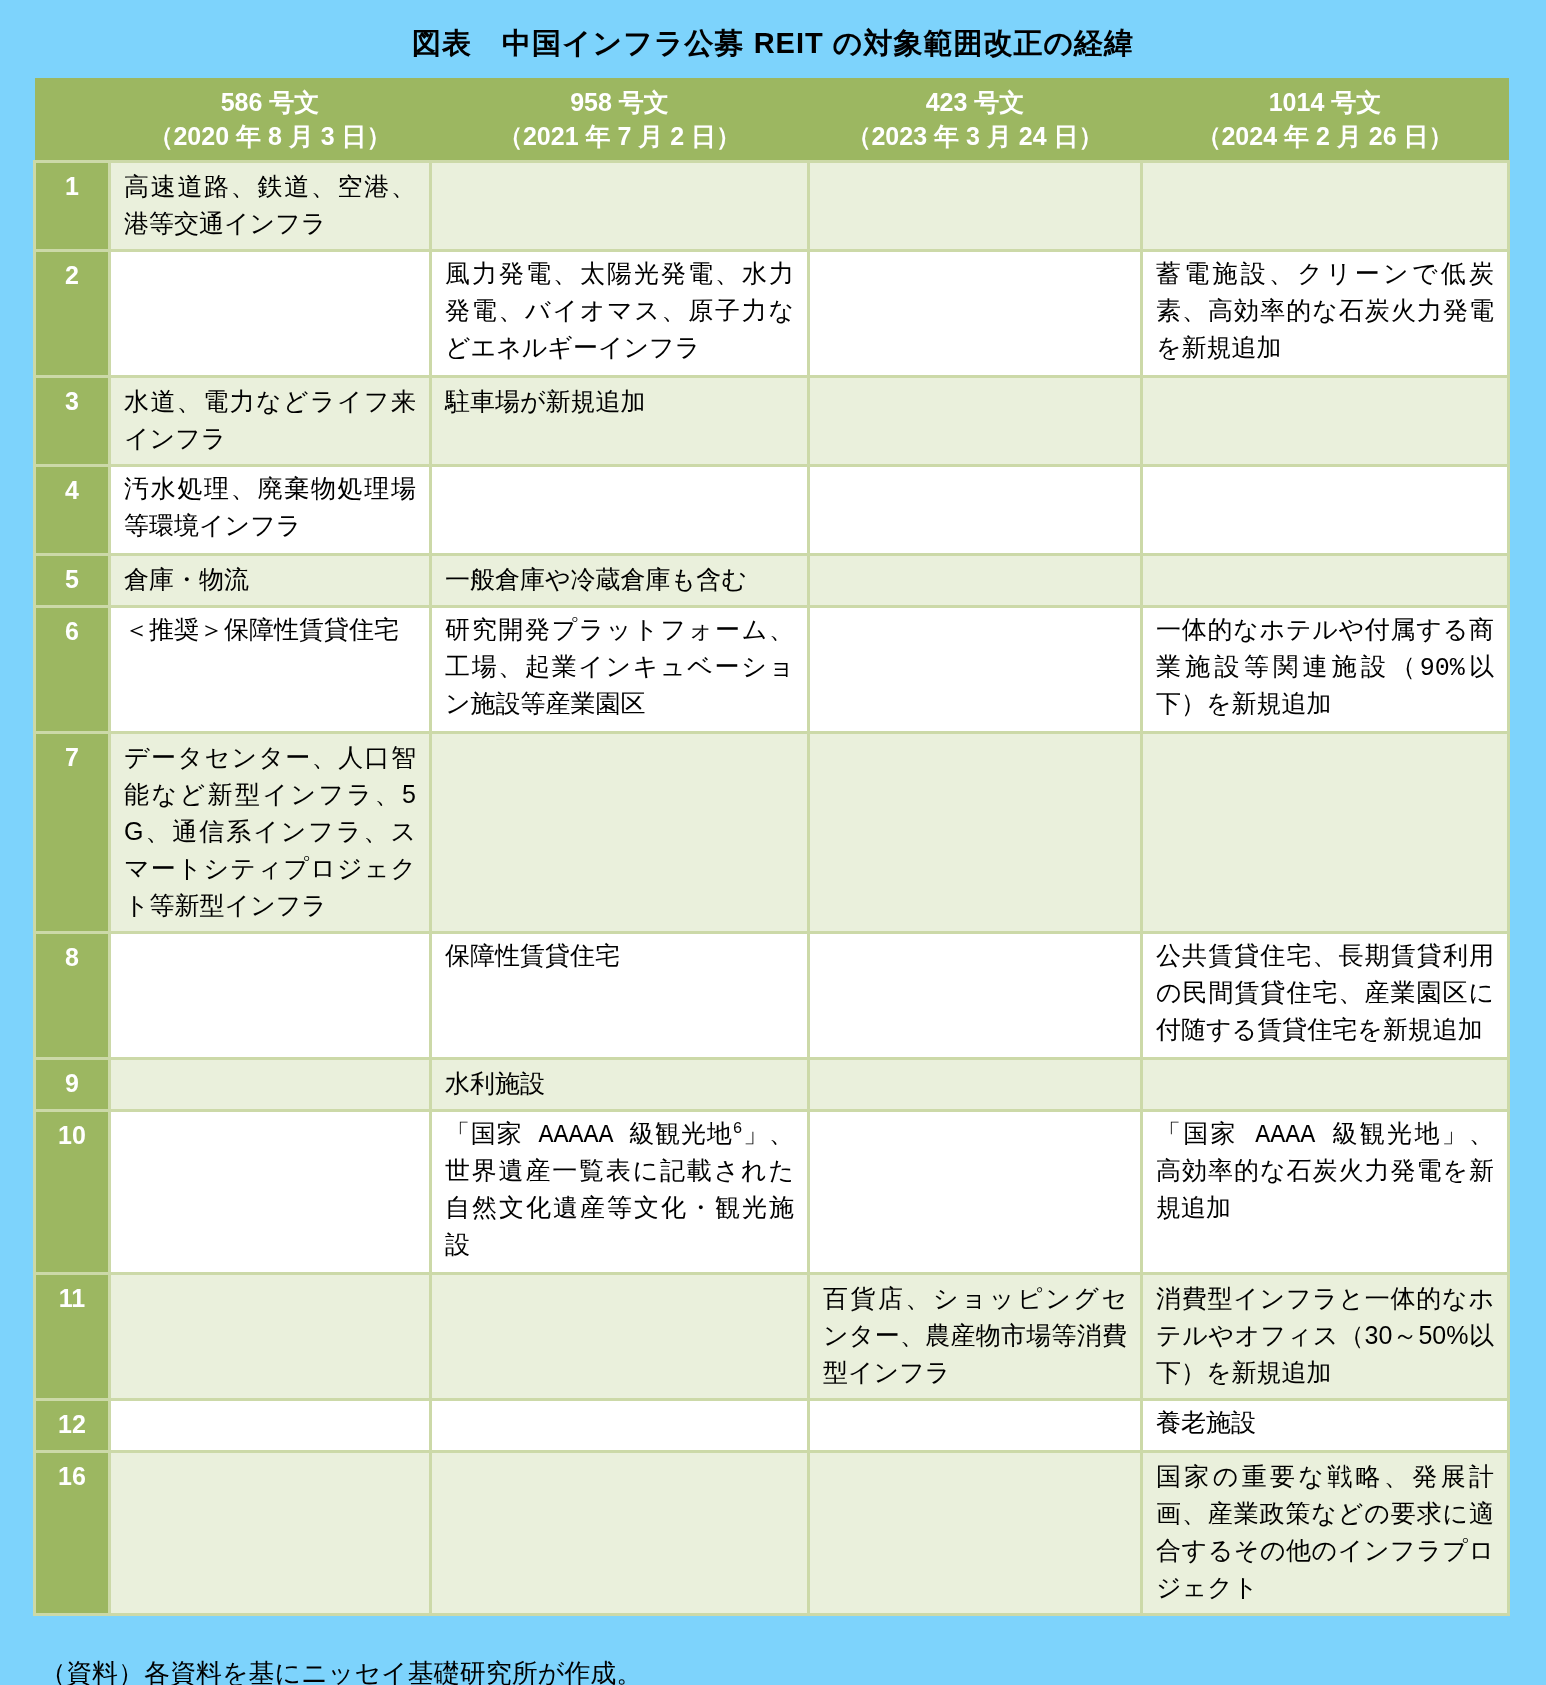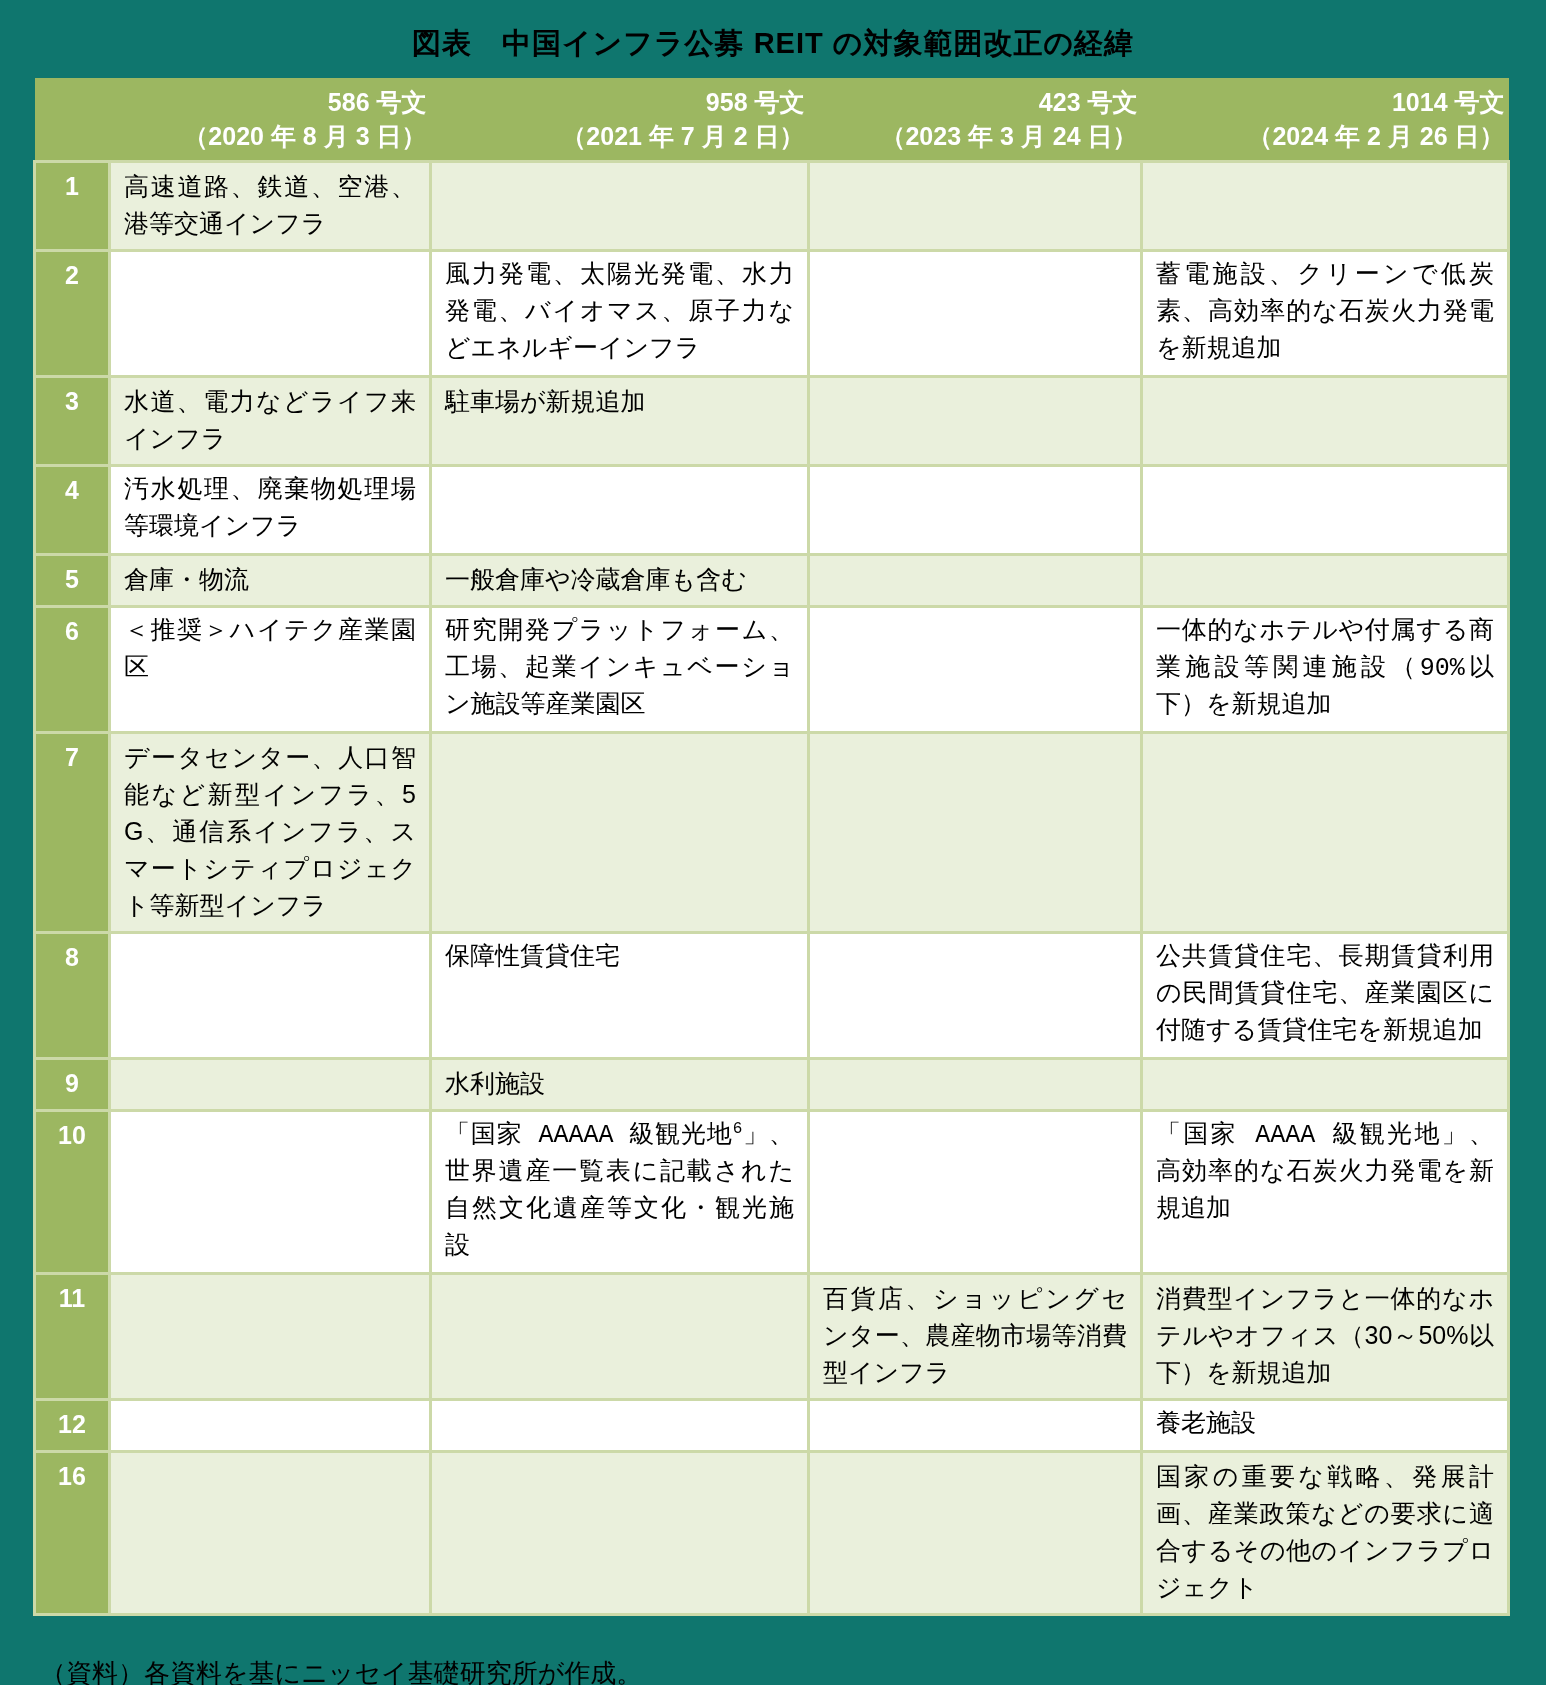--- a/index.html
+++ b/index.html
@@ -1,31 +1,31 @@
 <!DOCTYPE html>
 <html><head>
 <meta charset="utf-8">
 <style>
   html,body{margin:0;padding:0;background:#ffffff;}
   .page{
-    width:1546px;height:1685px;background:#0f766e;position:relative;
+    width:1546px;height:1685px;background:#7dd3fc;position:relative;
     font-family:"Liberation Sans","DejaVu Sans",sans-serif;color:#000;
     overflow:hidden;
   }
   .fig-title{
     margin-top:24px;text-align:center;font-size:29px;font-weight:bold;
     letter-spacing:1px;color:#000;
   }
   table.reit-table{
     border-collapse:collapse;table-layout:fixed;
     margin:14px 0 0 33px;width:1474px;
   }
   table.reit-table th{
     background:#9CB761;color:#ffffff;font-weight:bold;font-size:25px;
-    padding:7px 4px;border:none;text-align:right;line-height:34px;
+    padding:7px 4px;border:none;text-align:center;line-height:34px;
     vertical-align:middle;
   }
   table.reit-table td{
     border:3px solid #CCD9A8;font-size:25px;line-height:37px;
     padding:5px 13px 7px 13px;vertical-align:top;text-align:justify;
     word-break:break-all;
   }
   table.reit-table td.num{
     background:#9CB761;color:#ffffff;font-weight:bold;text-align:center;
     padding:5px 6px;vertical-align:top;
@@ -106,21 +106,21 @@
       </tr>
       <tr class="light">
         <td class="num">5</td>
         <td class="cell">倉庫・物流</td>
         <td class="cell">一般倉庫や冷蔵倉庫も含む</td>
         <td class="cell"></td>
         <td class="cell"></td>
       </tr>
       <tr class="plain">
         <td class="num">6</td>
-        <td class="cell">＜推奨＞ハイテク産業園区</td>
+        <td class="cell">＜推奨＞保障性賃貸住宅</td>
         <td class="cell">研究開発プラットフォーム、工場、起業インキュベーション施設等産業園区</td>
         <td class="cell"></td>
         <td class="cell">一体的なホテルや付属する商業施設等関連施設（90%以下）を新規追加</td>
       </tr>
       <tr class="light">
         <td class="num">7</td>
         <td class="cell">データセンター、人口智能など新型インフラ、5G、通信系インフラ、スマートシティプロジェクト等新型インフラ</td>
         <td class="cell"></td>
         <td class="cell"></td>
         <td class="cell"></td>

